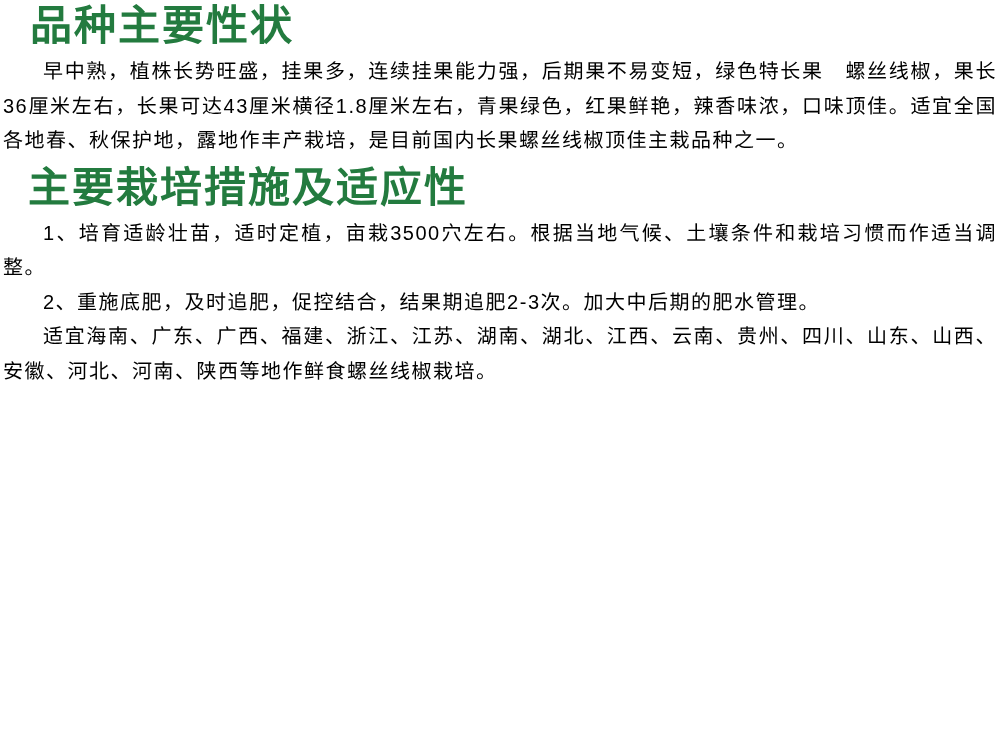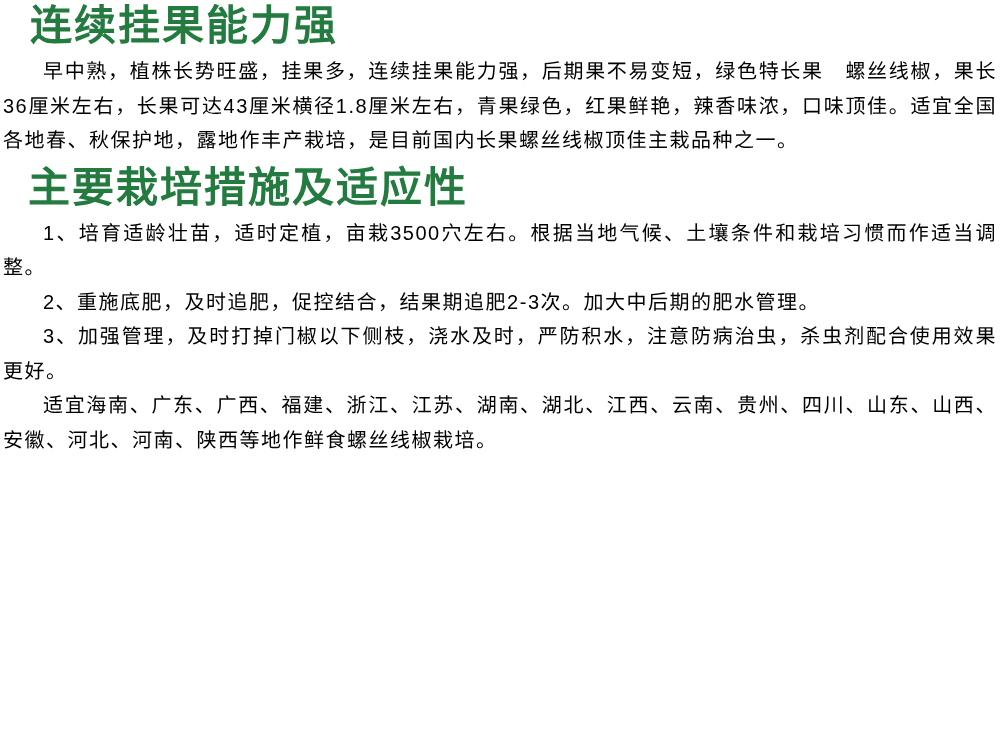--- a/index.html
+++ b/index.html
@@ -40,28 +40,27 @@
     text-align: justify;
     text-indent: 2em;
     color: #000000;
   }
 </style>
 </head>
 <body>
 
 <div class="page">
 
-  <h1 class="sec-heading">连续挂果能力强</h1>
+  <h1 class="sec-heading">品种主要性状</h1>
 
   <p class="body-para">早中熟，植株长势旺盛，挂果多，连续挂果能力强，后期果不易变短，绿色特长果　螺丝线椒，果长36厘米左右，长果可达43厘米横径1.8厘米左右，青果绿色，红果鲜艳，辣香味浓，口味顶佳。适宜全国各地春、秋保护地，露地作丰产栽培，是目前国内长果螺丝线椒顶佳主栽品种之一。</p>
 
   <h1 class="sec-heading second">主要栽培措施及适应性</h1>
 
   <p class="body-para">1、培育适龄壮苗，适时定植，亩栽3500穴左右。根据当地气候、土壤条件和栽培习惯而作适当调整。</p>
 
   <p class="body-para">2、重施底肥，及时追肥，促控结合，结果期追肥2-3次。加大中后期的肥水管理。</p>
 
-  <p class="body-para">3、加强管理，及时打掉门椒以下侧枝，浇水及时，严防积水，注意防病治虫，杀虫剂配合使用效果更好。</p>
 
   <p class="body-para">适宜海南、广东、广西、福建、浙江、江苏、湖南、湖北、江西、云南、贵州、四川、山东、山西、安徽、河北、河南、陕西等地作鲜食螺丝线椒栽培。</p>
 
 
 </div>
 
 </body></html>

